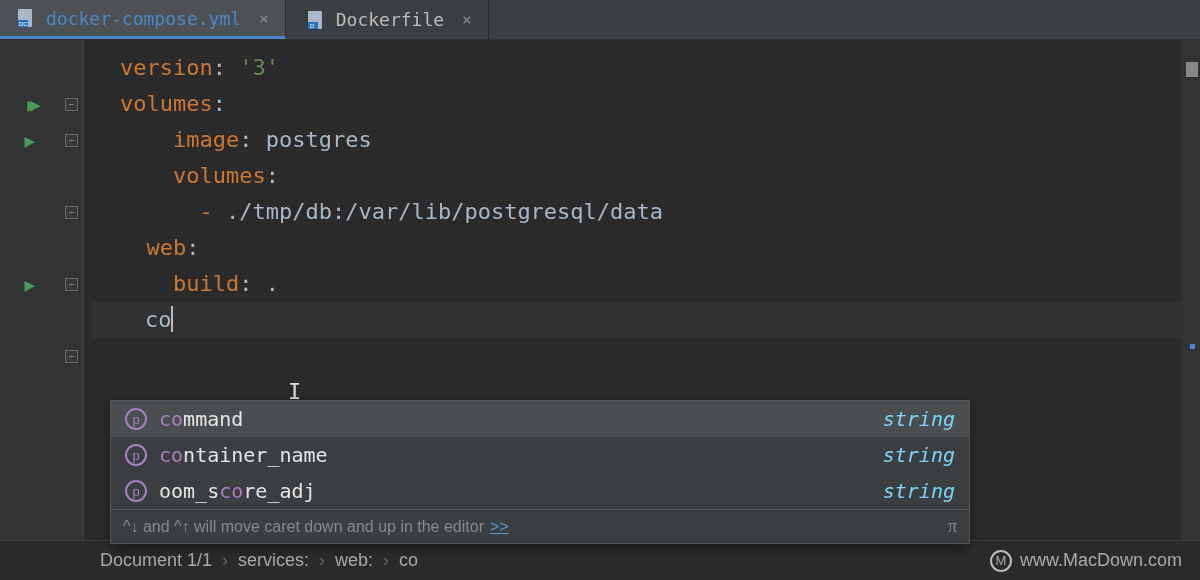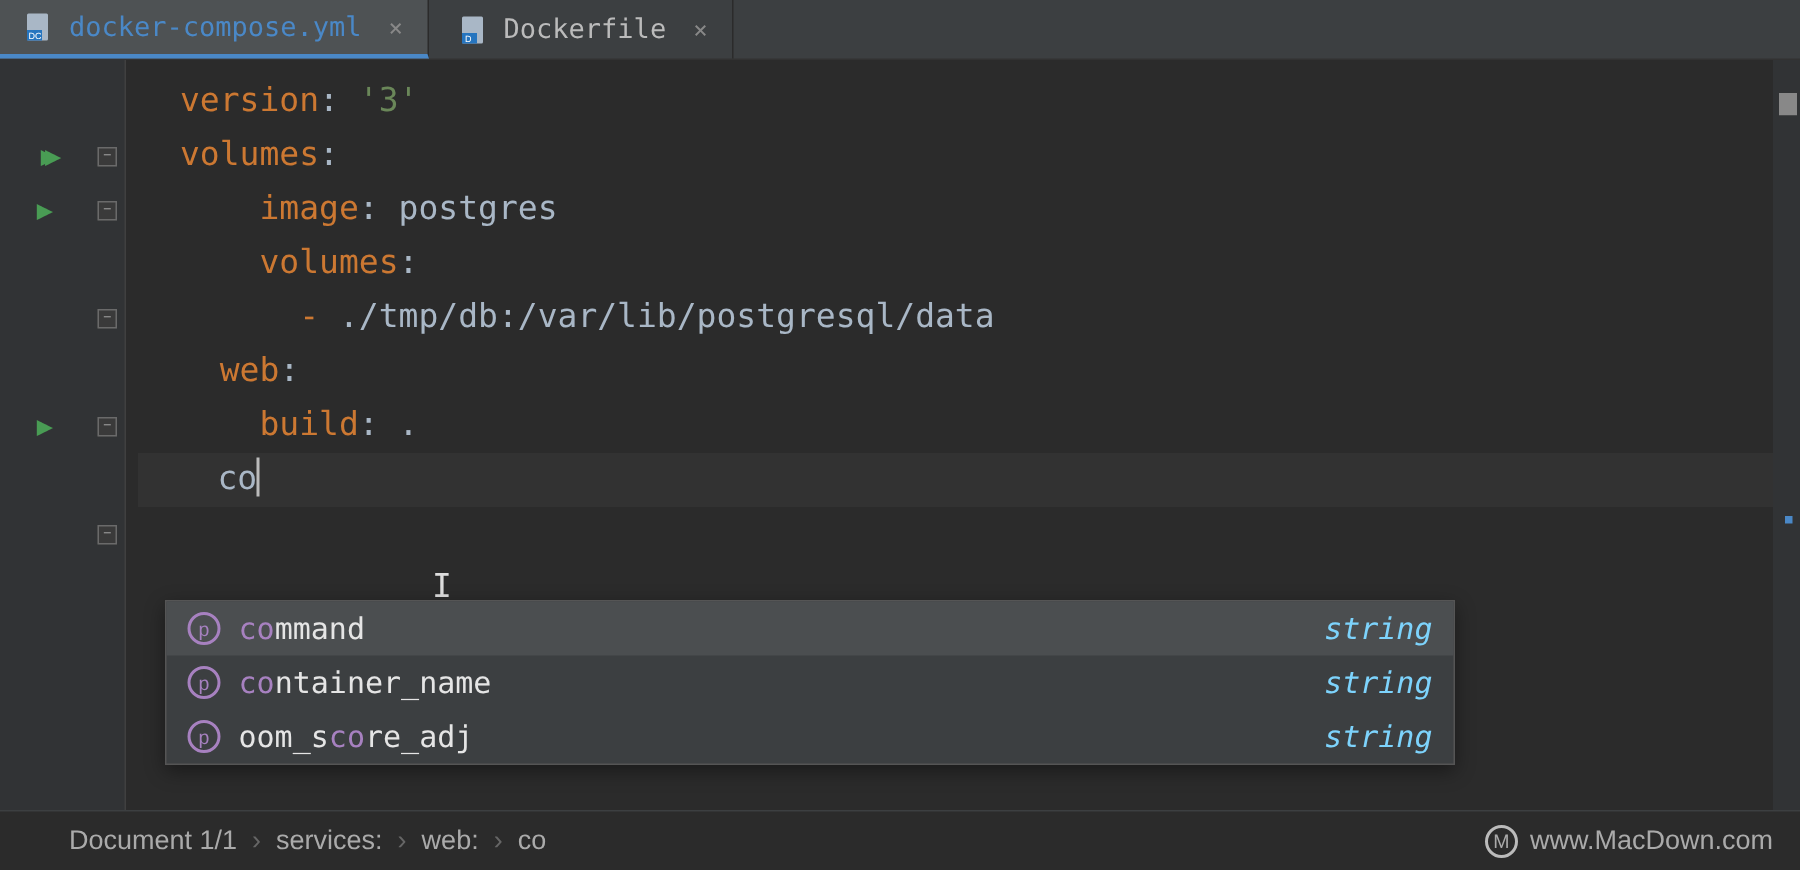--- a/index.html
+++ b/index.html
@@ -205,21 +205,21 @@
     .rg-mark.blue { top: 304px; background: #4a88c7; width: 5px; height: 5px; right: 5px; }
     .status-bar {
       position: absolute;
       bottom: 0;
       left: 0;
       right: 0;
       height: 40px;
       background: #2b2b2b;
       display: flex;
       align-items: center;
-      padding: 0 18px 0 46px;
+      padding: 0 18px 0 100px;
       font-size: 18px;
       color: #aaaaaa;
       font-family: sans-serif;
       border-top: 1px solid #3c3f41;
     }
     .breadcrumb-sep { margin: 0 10px; color: #666; }
     .footer-brand {
       margin-left: auto;
       display: flex;
       align-items: center;
@@ -338,20 +338,25 @@
         <span class="ac-name">ntainer_name</span>
         <span class="ac-type">string</span>
       </div>
       <div class="ac-item">
         <span class="ac-icon">p</span>
         <span class="ac-name">oom_s</span>
         <span class="ac-match">co</span>
         <span class="ac-name">re_adj</span>
         <span class="ac-type">string</span>
       </div>
+      <div class="ac-hint">
+        <span>^↓ and ^↑ will move caret down and up in the editor</span> 
+        <span class="ac-hint-link">&gt;&gt;</span>
+        <span class="ac-pi">π</span>
+      </div>
     </div>
 </div>
 
 <div class="status-bar">
   <span id="breadcrumb"><span>Document 1/1</span><span class="breadcrumb-sep">›</span><span>services:</span><span class="breadcrumb-sep">›</span><span>web:</span><span class="breadcrumb-sep">›</span><span>co</span></span>
   <span class="footer-brand">
     <span class="brand-icon">M</span>
     <span>www.MacDown.com</span>
   </span>
 </div>

